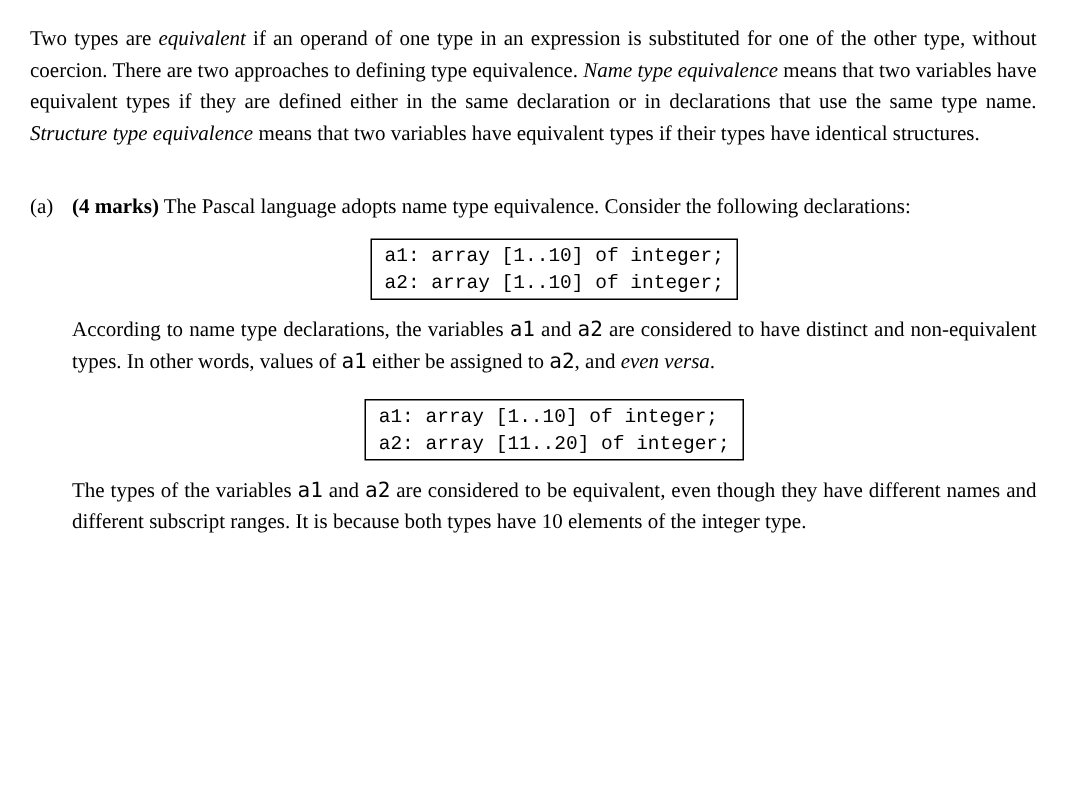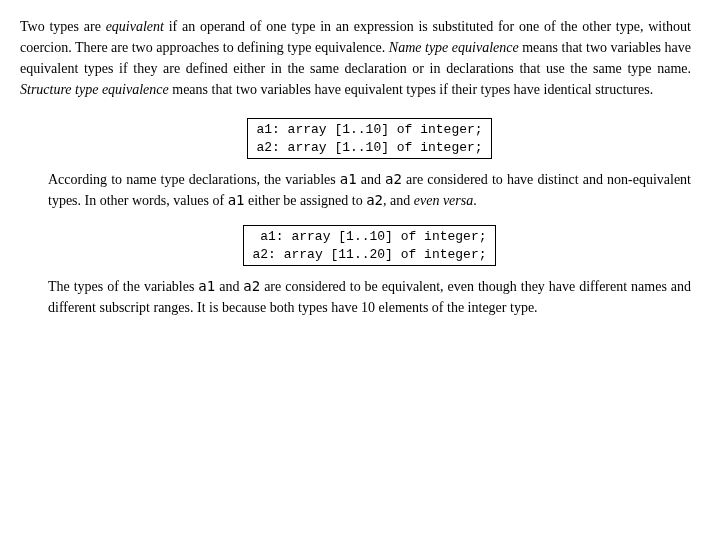--- a/index.html
+++ b/index.html
@@ -11,21 +11,21 @@
       font-family: Georgia, 'Times New Roman', serif;
       font-size: 14px;
       line-height: 1.5;
       color: #000;
       background: #fff;
       padding: 16px 20px;
       width: 711px;
     }
     .intro {
       text-align: justify;
-      margin-bottom: 18px;
+      margin-bottom: 28px;
     }
     .italic {
       font-style: italic;
     }
     .bold {
       font-weight: bold;
     }
     .question {
       margin-bottom: 14px;
       padding-left: 28px;
@@ -41,38 +41,40 @@
     }
     .code-block {
       border: 1px solid #000;
       font-family: 'Courier New', monospace;
       font-size: 13px;
       padding: 2px 8px;
       margin: 6px auto 10px auto;
       display: table;
       line-height: 1.35;
       white-space: pre;
-      text-align: right;
     }
     .question-body {
       text-align: justify;
       margin-bottom: 8px;
     }
     .question-instruction {
       text-align: justify;
     }
   </style>
 </head>
 <body>
 
 <p class="intro">
   <span>Two types are </span><span class="italic">equivalent</span><span> if an operand of one type in an expression is substituted for one of the other type, without coercion. There are two approaches to defining type equivalence. </span><span class="italic">Name type equivalence</span><span> means that two variables have equivalent types if they are defined either in the same declaration or in declarations that use the same type name. </span><span class="italic">Structure type equivalence</span><span> means that two variables have equivalent types if their types have identical structures.</span>
 </p>
 
 <div class="question">
+  <p class="question-intro">
+    <span class="question-label">(a) </span><span class="bold">(4 marks)</span><span> The Pascal language adopts name type equivalence.  Consider the following declarations:</span>
+  </p>
   <div class="code-block">a1: array [1..10] of integer;
 a2: array [1..10] of integer;</div>
   <p class="question-body">
     <span>According to name type declarations, the variables </span><code>a1</code><span> and </span><code>a2</code><span> are considered to have distinct and non-equivalent types. In other words, values of </span><code>a1</code><span> either be assigned to </span><code>a2</code><span>, and </span><span class="italic">even versa</span><span>.</span>
   </p>
 </div>
 
 <div class="question">
   <div class="code-block">a1: array [1..10] of integer;
 a2: array [11..20] of integer;</div>

